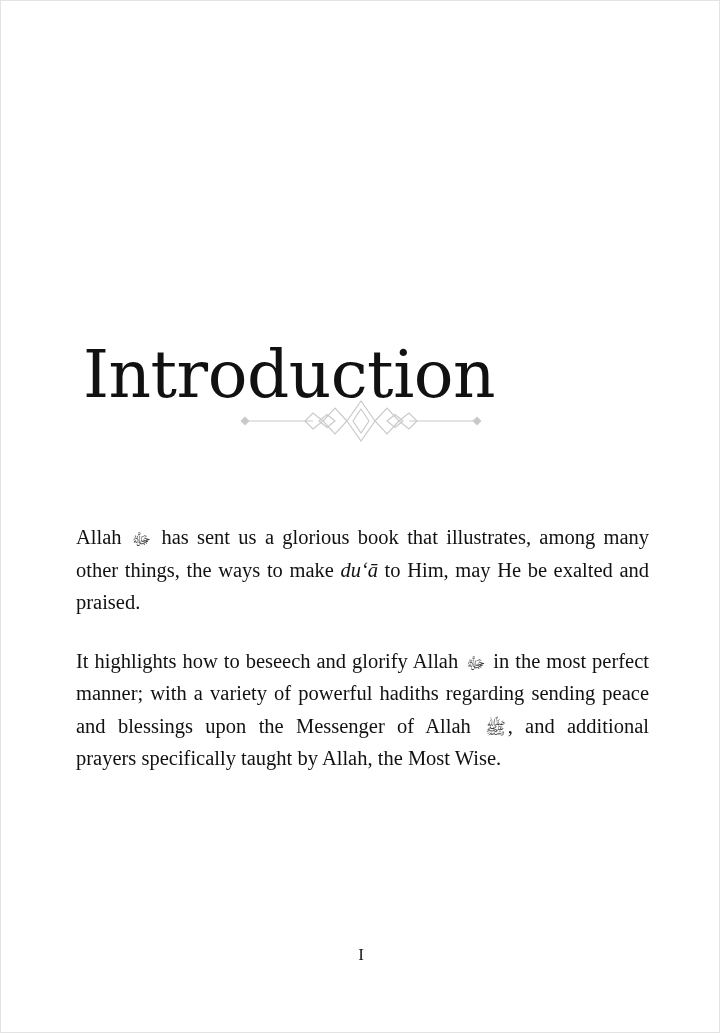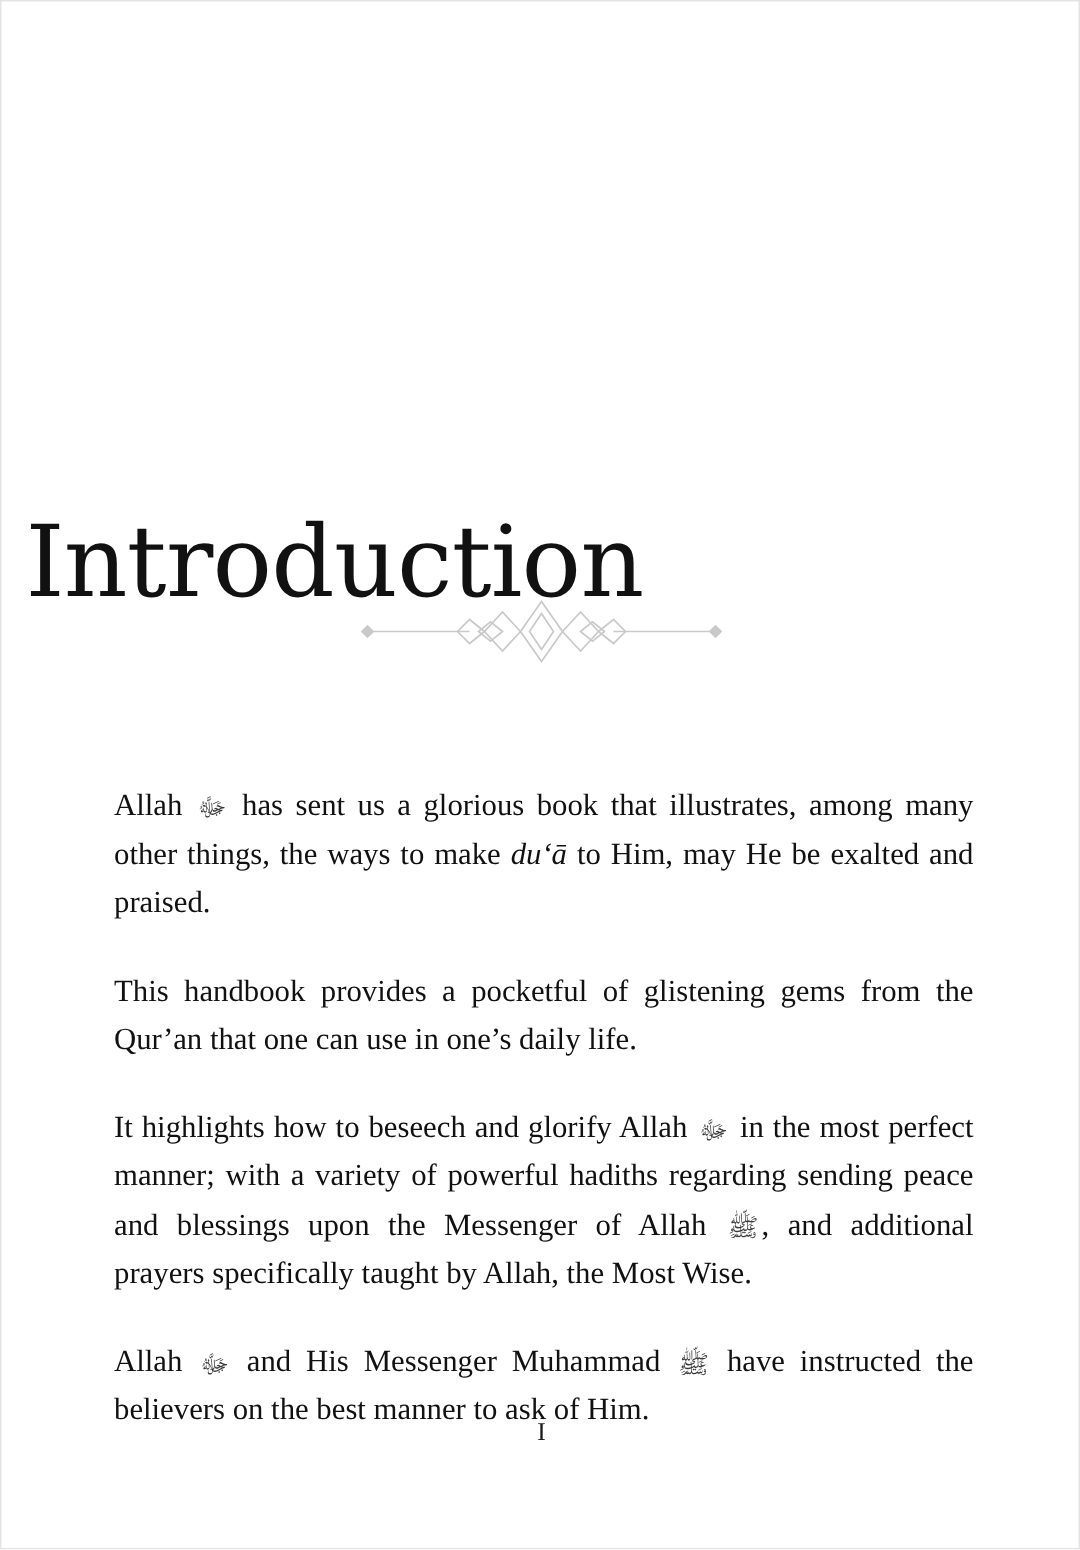--- a/index.html
+++ b/index.html
@@ -17,22 +17,23 @@
     border: 1px solid #e3e3e3;
     overflow: hidden;
     font-family: "Liberation Serif", "DejaVu Serif", serif;
     color: #111111;
   }
 
   
   .chapter-title {
     position: absolute;
     top: 292px;
-    left: 16px;
+    left: 0;
     width: 576px;
+    text-align: center;
     font-family: "DejaVu Serif", "Liberation Serif", serif;
     font-size: 66px;
     line-height: 76px;
     font-weight: 400;
     letter-spacing: -0.5px;
     color: #111111;
     white-space: nowrap;
   }
 
   
@@ -127,20 +128,18 @@
 
         <path d="M140 22 L152 9 L164 22 L152 35 Z"></path>
         <path d="M152 22 L160 15.5 L168 22 L160 28.5 Z"></path>
         <path d="M164 22 L174 14 L182 22 L174 30 Z"></path>
       </g>
     </svg>
   </div>
 
   <div class="body-block">
     <p class="para">Allah <span class="honorific">ﷻ</span> has sent us a glorious book that illustrates, among many other things,  the ways to make <span class="ital">duʻā</span> to Him, may He be exalted and praised.</p>
-    <p class="para">This handbook provides a pocketful of glistening gems from the Qur’an that one can use in one’s daily life.</p>
     <p class="para">It highlights how to beseech and glorify Allah <span class="honorific">ﷻ</span> in the most perfect manner; with a variety of powerful hadiths regarding sending peace and blessings upon the Messenger of Allah <span class="honorific">ﷺ</span>, and additional prayers specifically taught by Allah, the Most Wise.</p>
-    <p class="para">Allah <span class="honorific">ﷻ</span> and His Messenger Muhammad <span class="honorific">ﷺ</span> have instructed the believers on the best manner to ask of Him.</p>
   </div>
 
   <div class="folio">I</div>
 
 </div>
 
 </body></html>

